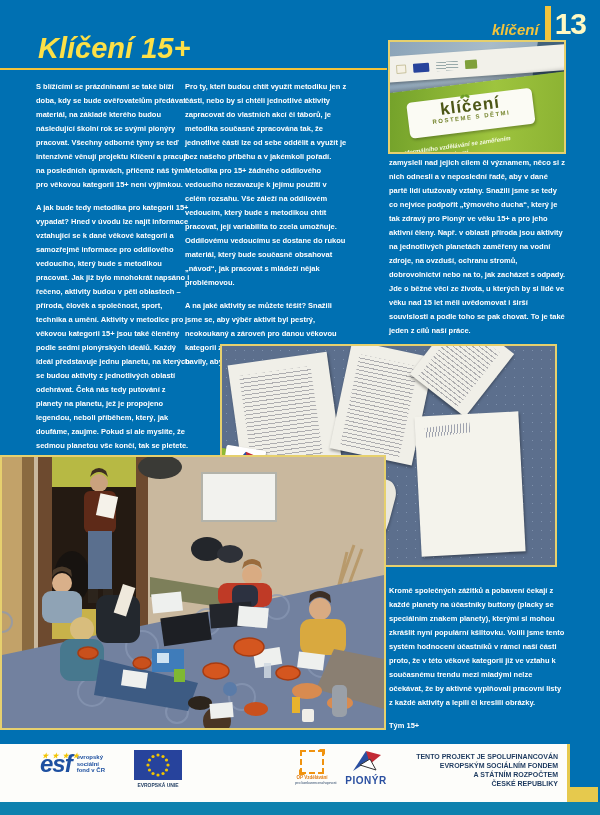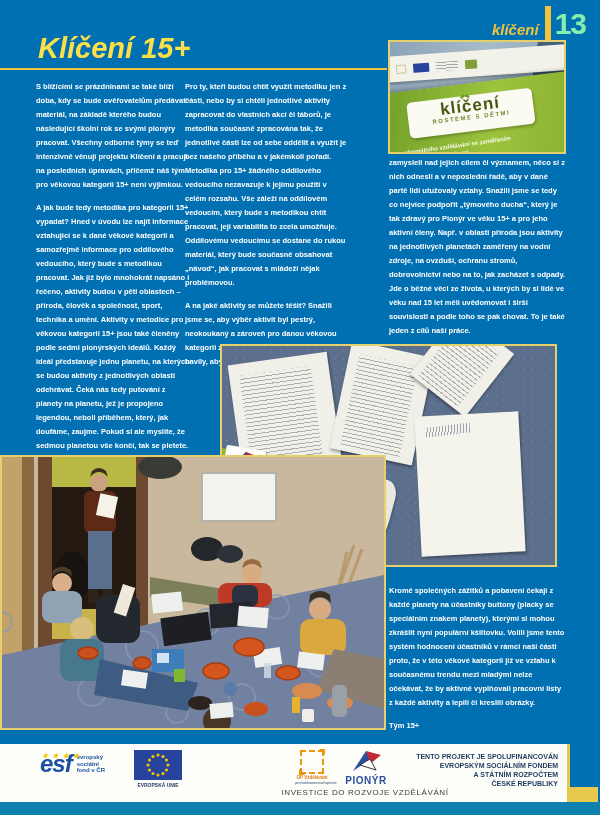--- a/index.html
+++ b/index.html
@@ -6,21 +6,21 @@
   html,body { background:#2b2b2b; }
   .page {
     position:relative; width:600px; height:815px; overflow:hidden;
     background:#0070b2;
     font-family:"Liberation Sans", sans-serif;
   }
   
   .pagehead { position:absolute; top:6px; right:14px; display:flex; align-items:center; }
   .brand { color:#f2c43c; font-style:italic; font-weight:bold; font-size:15px; margin-right:6px; margin-top:10px; }
   .head-bar { width:6px; height:36px; background:#f2c43c; margin-right:4px; }
-  .pagenum { color:#86efac; font-weight:bold; font-size:30px; letter-spacing:-1px; }
+  .pagenum { color:#fef9c3; font-weight:bold; font-size:30px; letter-spacing:-1px; }
   .title { position:absolute; left:38px; top:32px; color:#fde047; font-size:29px; font-weight:bold; font-style:italic; letter-spacing:0; }
   .rule { position:absolute; left:0; top:68px; width:387px; height:2px; background:#f2c43c; }
   
   .col { position:absolute; color:#ffffff; font-size:7.5px; line-height:14px; font-weight:bold; text-align:left; }
   .col p + p { margin-top:9px; }
   .col1 { left:36px; top:80px; width:157px; }
   .col2 { left:185px; top:80px; width:164px; }
   .col3 { left:389px; top:156px; width:177px; }
   .col3b { left:389px; top:584px; width:176px; }
   .sig { margin-top:9px; text-align:left; }
@@ -320,18 +320,17 @@
     <div class="pionyr-label">PIONÝR</div>
   </div>
 
   <div class="cofin">
     <div>TENTO PROJEKT JE SPOLUFINANCOVÁN</div>
     <div>EVROPSKÝM SOCIÁLNÍM FONDEM</div>
     <div>A STÁTNÍM ROZPOČTEM</div>
     <div>ČESKÉ REPUBLIKY</div>
   </div>
 
-  <div class="investice">INVESTICE DO ROZVOJE VZDĚLÁVÁNÍ</div>
 
   <div class="corner-yellow"></div>
   <div class="bottom-strip"></div>
 
 </div>
 
 </body></html>

